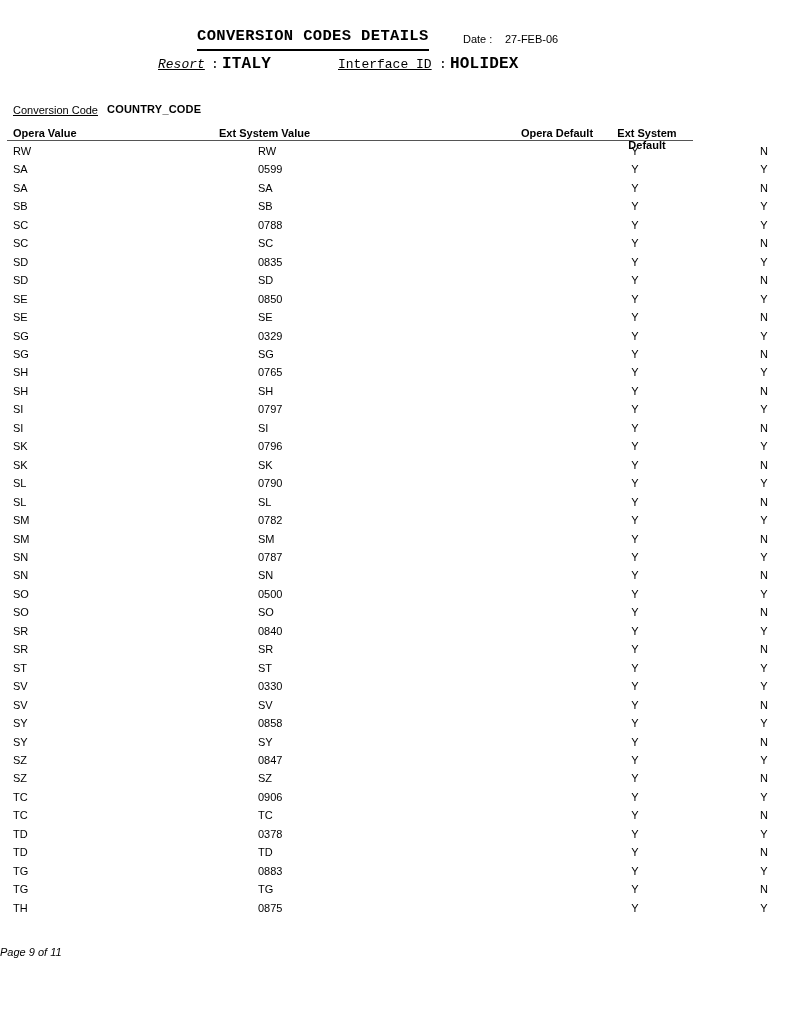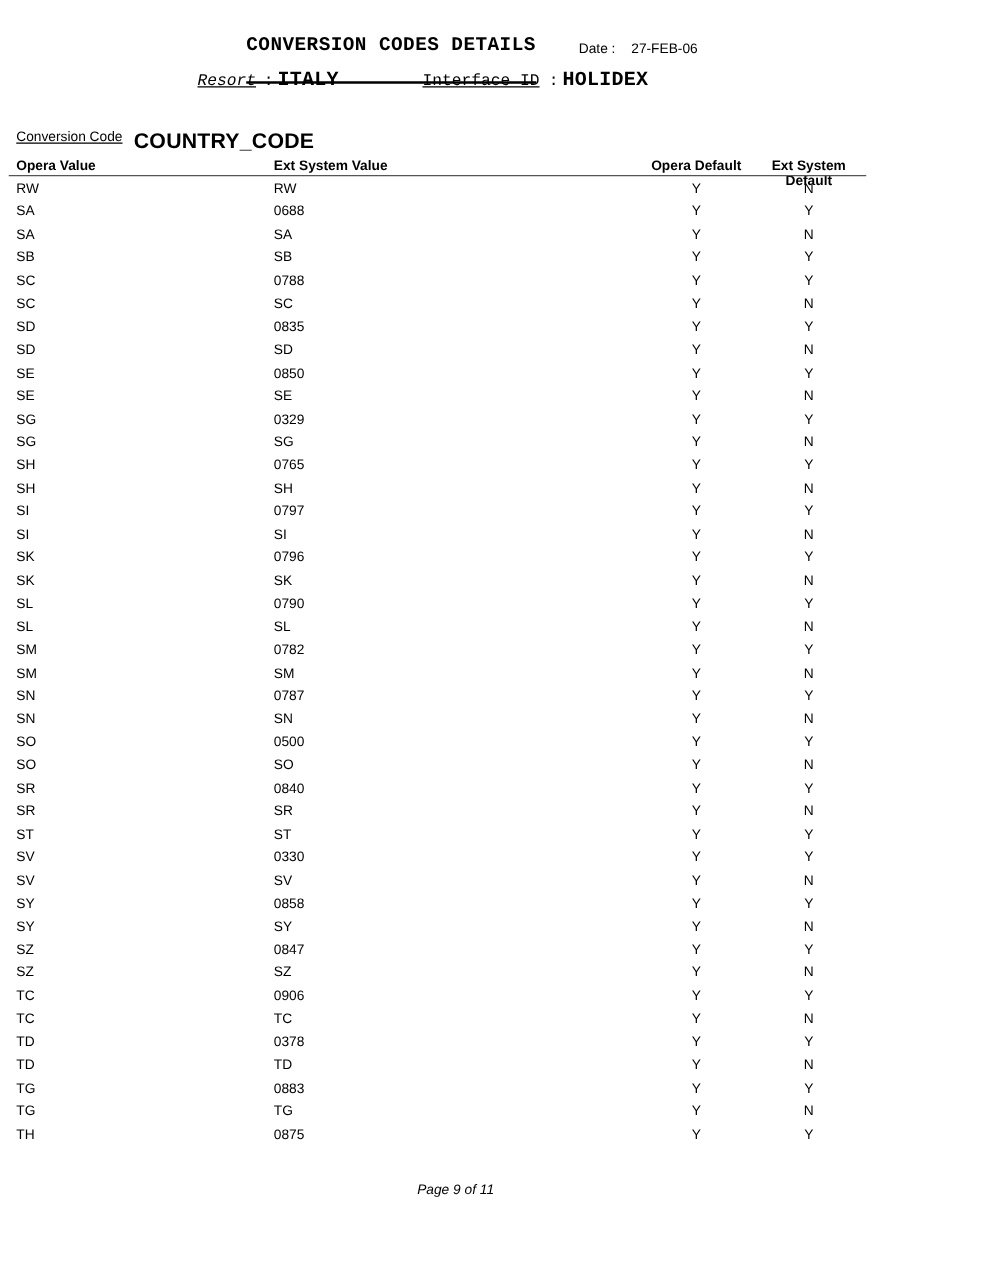--- a/index.html
+++ b/index.html
@@ -11,21 +11,21 @@
     color:#000;
     overflow:hidden;
   }
   .abs{position:absolute;}
 
   
   .report-title{
     left:197px;top:27px;
     font-family:"Liberation Mono","DejaVu Sans Mono",monospace;
     font-weight:bold;font-size:15.5px;letter-spacing:0.35px;
-    border-bottom:2px solid #000;padding-bottom:20px;
+    border-bottom:2px solid #000;padding-bottom:4px;
     white-space:nowrap;
   }
   .date-label{left:463px;top:33px;font-size:11px;}
   .date-value{left:505px;top:33px;font-size:11px;}
 
   .mono-label{
     font-family:"Liberation Mono","DejaVu Sans Mono",monospace;
     font-size:13px;text-decoration:underline;white-space:nowrap;
   }
   .mono-colon{
@@ -38,49 +38,50 @@
   }
   .resort-label{left:158px;top:57px;font-style:italic;}
   .resort-colon{left:211px;top:57px;}
   .resort-value{left:222px;top:55px;}
   .iface-label{left:338px;top:57px;}
   .iface-colon{left:439px;top:57px;}
   .iface-value{left:450px;top:55px;}
 
   
   .cc-label{left:13px;top:104px;font-size:11px;text-decoration:underline;}
-  .cc-value{left:107px;top:103px;font-size:17px;font-weight:bold;letter-spacing:0.2px;}
+  .cc-value{left:107px;top:103px;font-size:11px;font-weight:bold;letter-spacing:0.2px;}
 
   
   .thead{
     left:13px;top:127px;width:669px;
     display:grid;grid-template-columns:206px 283px 110px 70px;
     font-size:11px;
     font-weight:bold;
   }
   .thead .hc2,.thead .hc3{text-align:center;}
   .header-rule{
     left:7px;top:140px;width:686px;height:1px;
     background:#555;
   }
   .tbody{
     left:13px;top:142px;width:669px;
   }
   .trow{
     display:grid;grid-template-columns:206px 283px 110px 70px;
     height:18.46px;align-items:center;
     font-size:11px;
+    gap:39px;
   }
   .trow .tcell{line-height:18.46px;white-space:nowrap;}
   .trow .c2,.trow .c3{text-align:center;}
 
   
   .page-footer{
     left:0;top:946px;width:729px;
-    text-align:center;font-size:11px;font-style:italic;
+    font-size:11px;font-style:italic;
   }
 </style>
 </head>
 <body>
 
 <div>
 
   <span class="abs report-title">CONVERSION CODES DETAILS</span>
   <span class="abs date-label">Date :</span>
   <span class="abs date-value">27-FEB-06</span>
@@ -105,21 +106,21 @@
 
   <div class="abs tbody">
       <div class="trow">
         <div class="tcell c0">RW</div>
         <div class="tcell c1">RW</div>
         <div class="tcell c2">Y</div>
         <div class="tcell c3">N</div>
       </div>
       <div class="trow">
         <div class="tcell c0">SA</div>
-        <div class="tcell c1">0688</div>
+        <div class="tcell c1">0599</div>
         <div class="tcell c2">Y</div>
         <div class="tcell c3">Y</div>
       </div>
       <div class="trow">
         <div class="tcell c0">SA</div>
         <div class="tcell c1">SA</div>
         <div class="tcell c2">Y</div>
         <div class="tcell c3">N</div>
       </div>
       <div class="trow">

